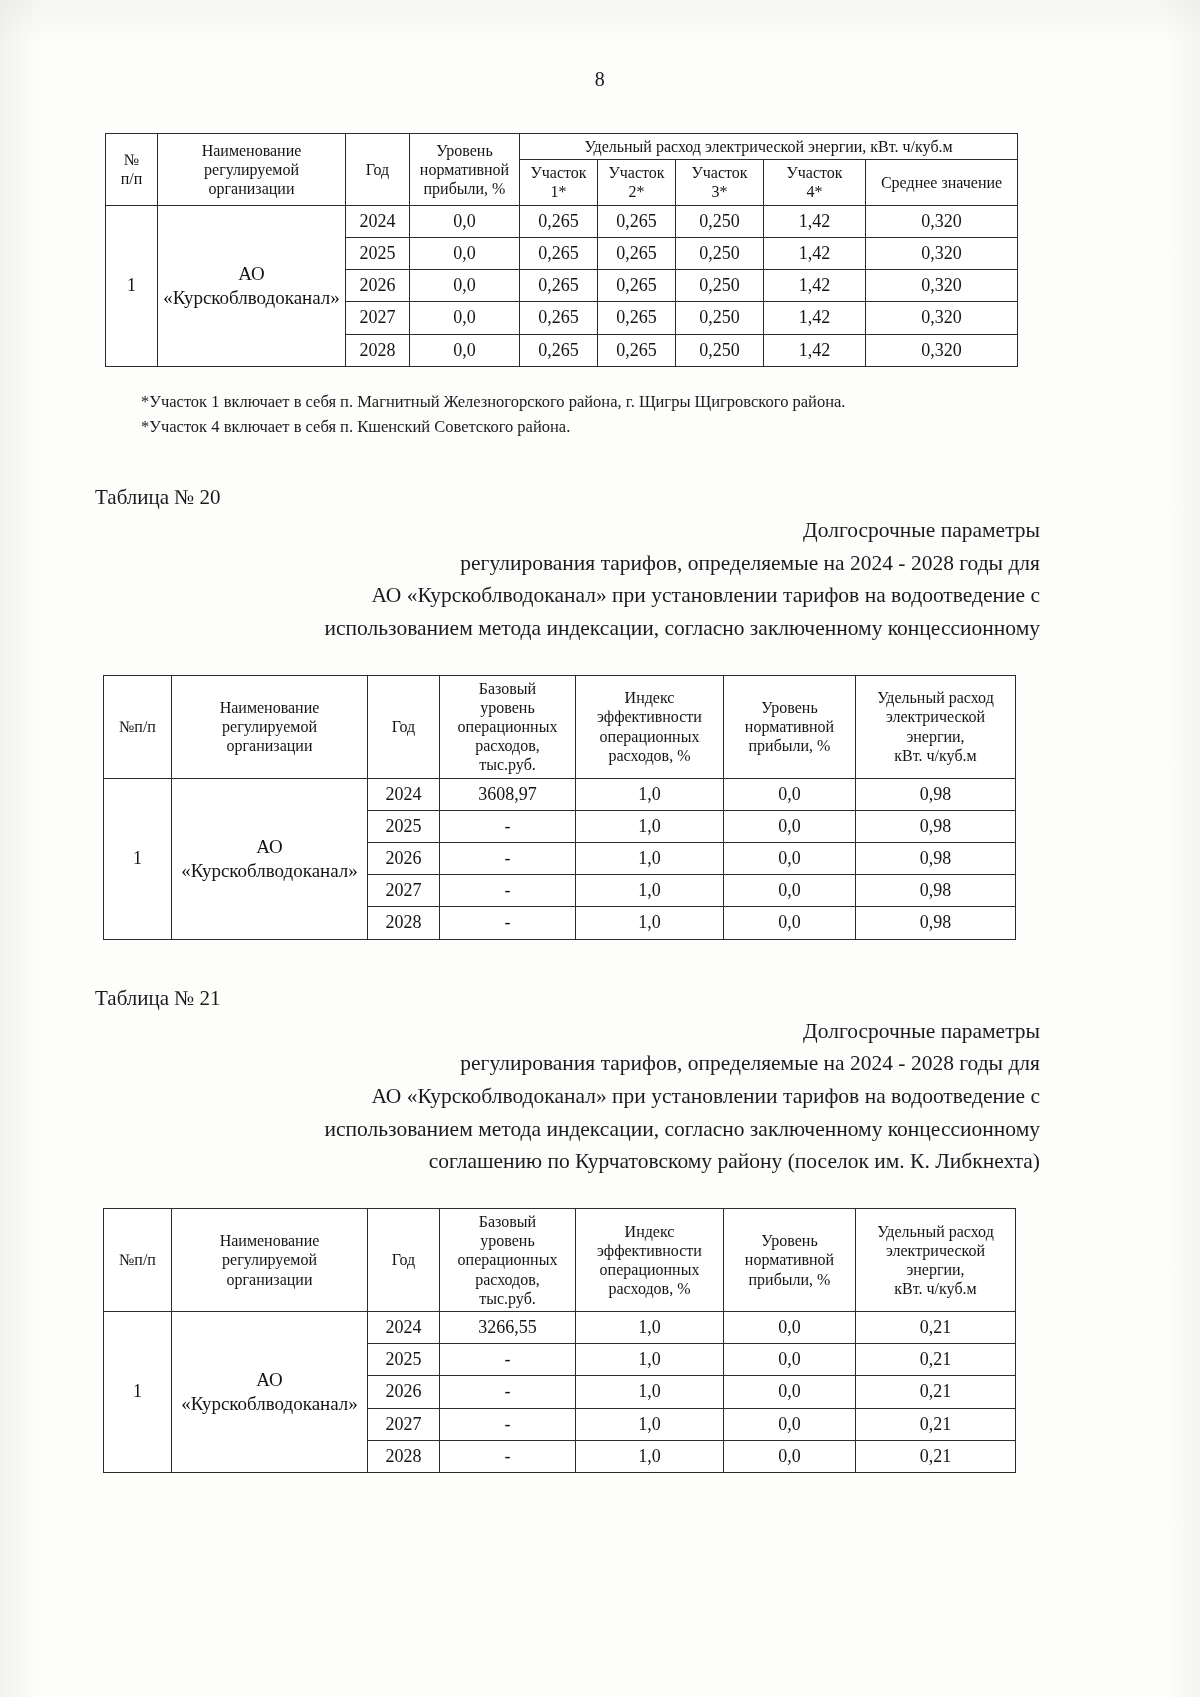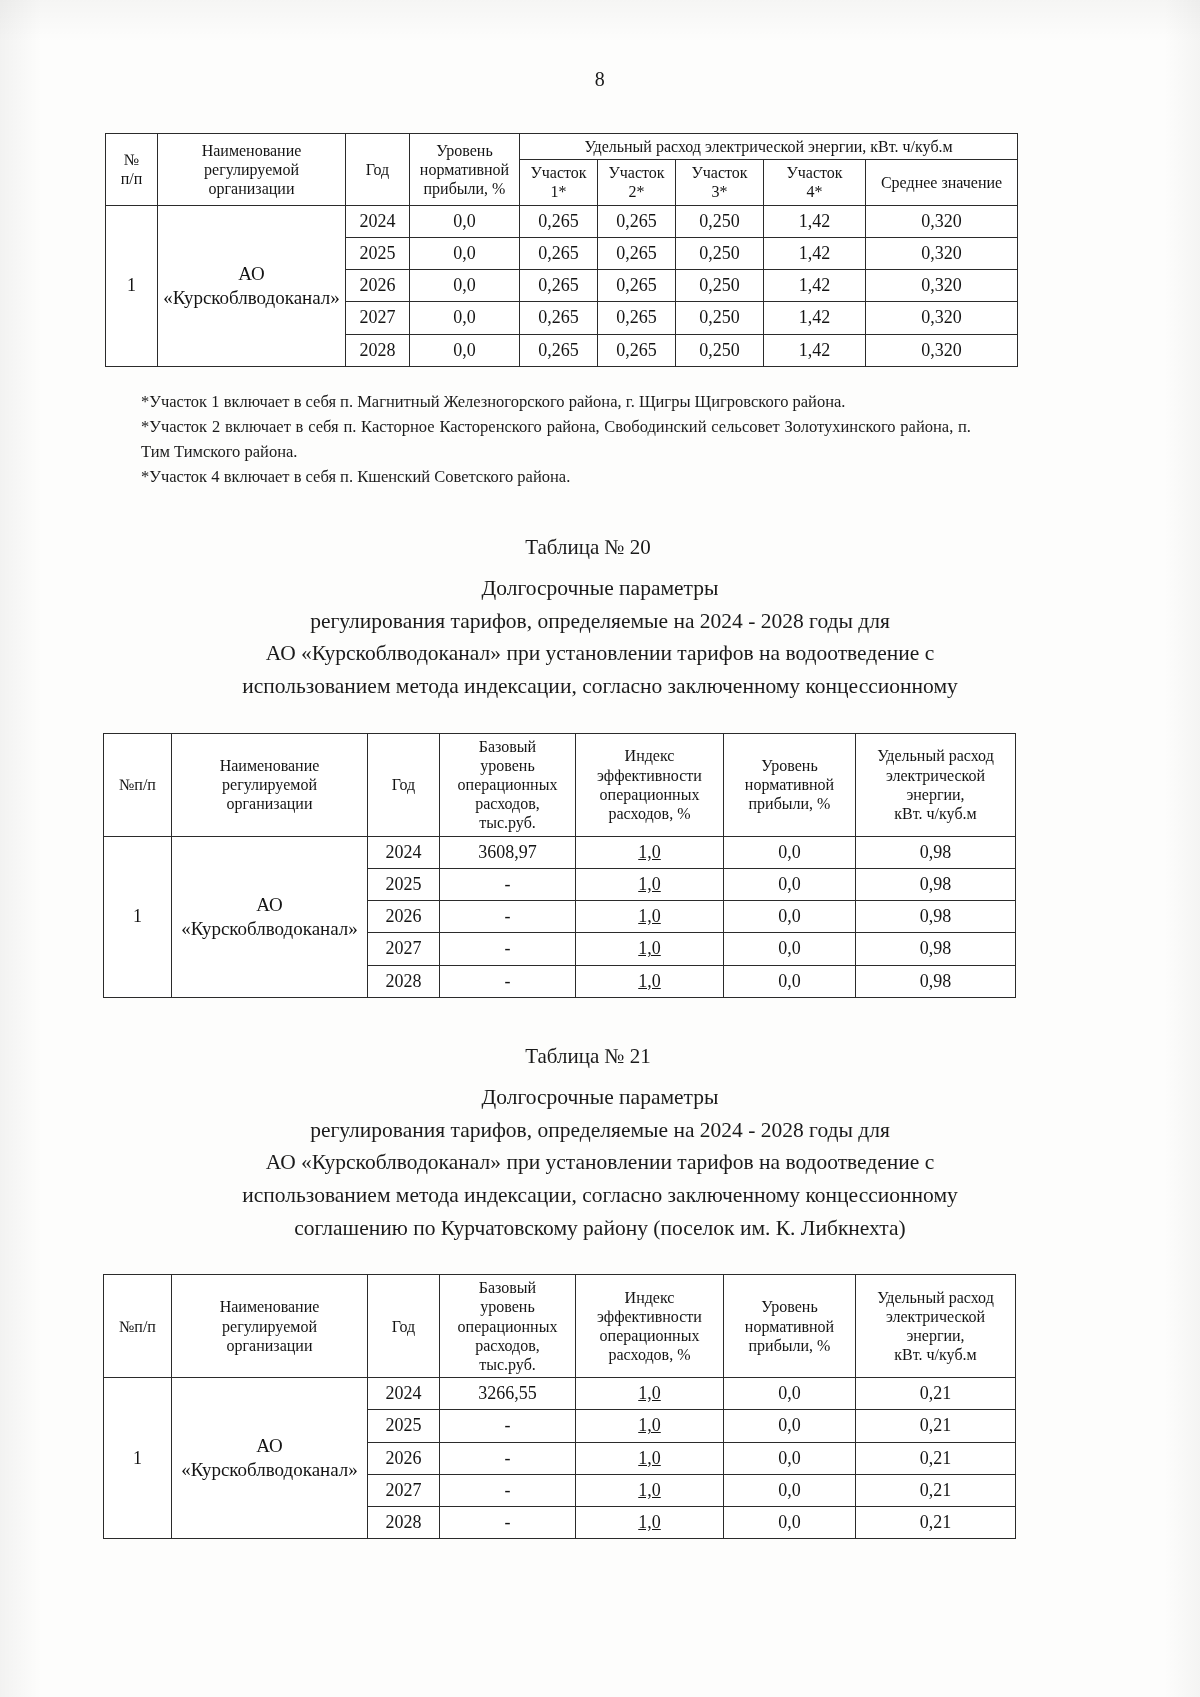--- a/index.html
+++ b/index.html
@@ -73,50 +73,49 @@
   }
   table.doc td.year {
     font-size: 18px;
   }
   table.doc td.org {
     font-size: 19px;
     line-height: 1.25;
   }
   table.doc td.idx {
     font-size: 18px;
-    text-decoration: underline;
   }
 
   
   .t19-wrap { margin-top: 42px; padding-left: 2px; }
   table.t19 { width: 892px; margin-left: 8px; }
 
   
   .footnotes {
     margin: 22px 0 0 46px;
     width: 830px;
     font-size: 16.5px;
     line-height: 1.52;
     text-align: justify;
   }
   .footnotes p { margin: 0; }
 
   
   .table-label {
-    text-align: center;
+    text-align: left;
     font-size: 21px;
     margin: 46px 24px 0 0;
   }
 
   
   .heading {
-    text-align: center;
+    text-align: right;
     font-size: 21.5px;
     line-height: 1.52;
-    margin: 12px auto 0 auto;
+    margin: 4px auto 0 auto;
     width: 880px;
   }
   .heading .ln { display: block; white-space: nowrap; }
 
   
   .t20-wrap, .t21-wrap { margin-top: 30px; padding-left: 8px; }
   table.tparam { width: 880px; }
 </style>
 </head>
 <body>
@@ -229,21 +228,20 @@
             <td class="val">0,250</td>
             <td class="val">1,42</td>
             <td class="val">0,320</td>
           </tr>
         </tbody>
       </table>
     </div>
 
     <div class="footnotes">
       <p>*Участок 1 включает в себя п. Магнитный Железногорского района, г. Щигры Щигровского района.</p>
-      <p>*Участок 2 включает в себя п. Касторное Касторенского района, Свободинский сельсовет Золотухинского района, п. Тим Тимского района.</p>
       <p>*Участок 4 включает в себя п. Кшенский Советского района.</p>
     </div>
 
     <div class="table-label">Таблица № 20</div>
 
     <div class="heading">
       <span class="ln">Долгосрочные параметры</span>
       <span class="ln">регулирования тарифов, определяемые на 2024 - 2028 годы для</span>
       <span class="ln">АО «Курскоблводоканал» при установлении тарифов на водоотведение с</span>
       <span class="ln">использованием метода индексации, согласно заключенному концессионному</span>

